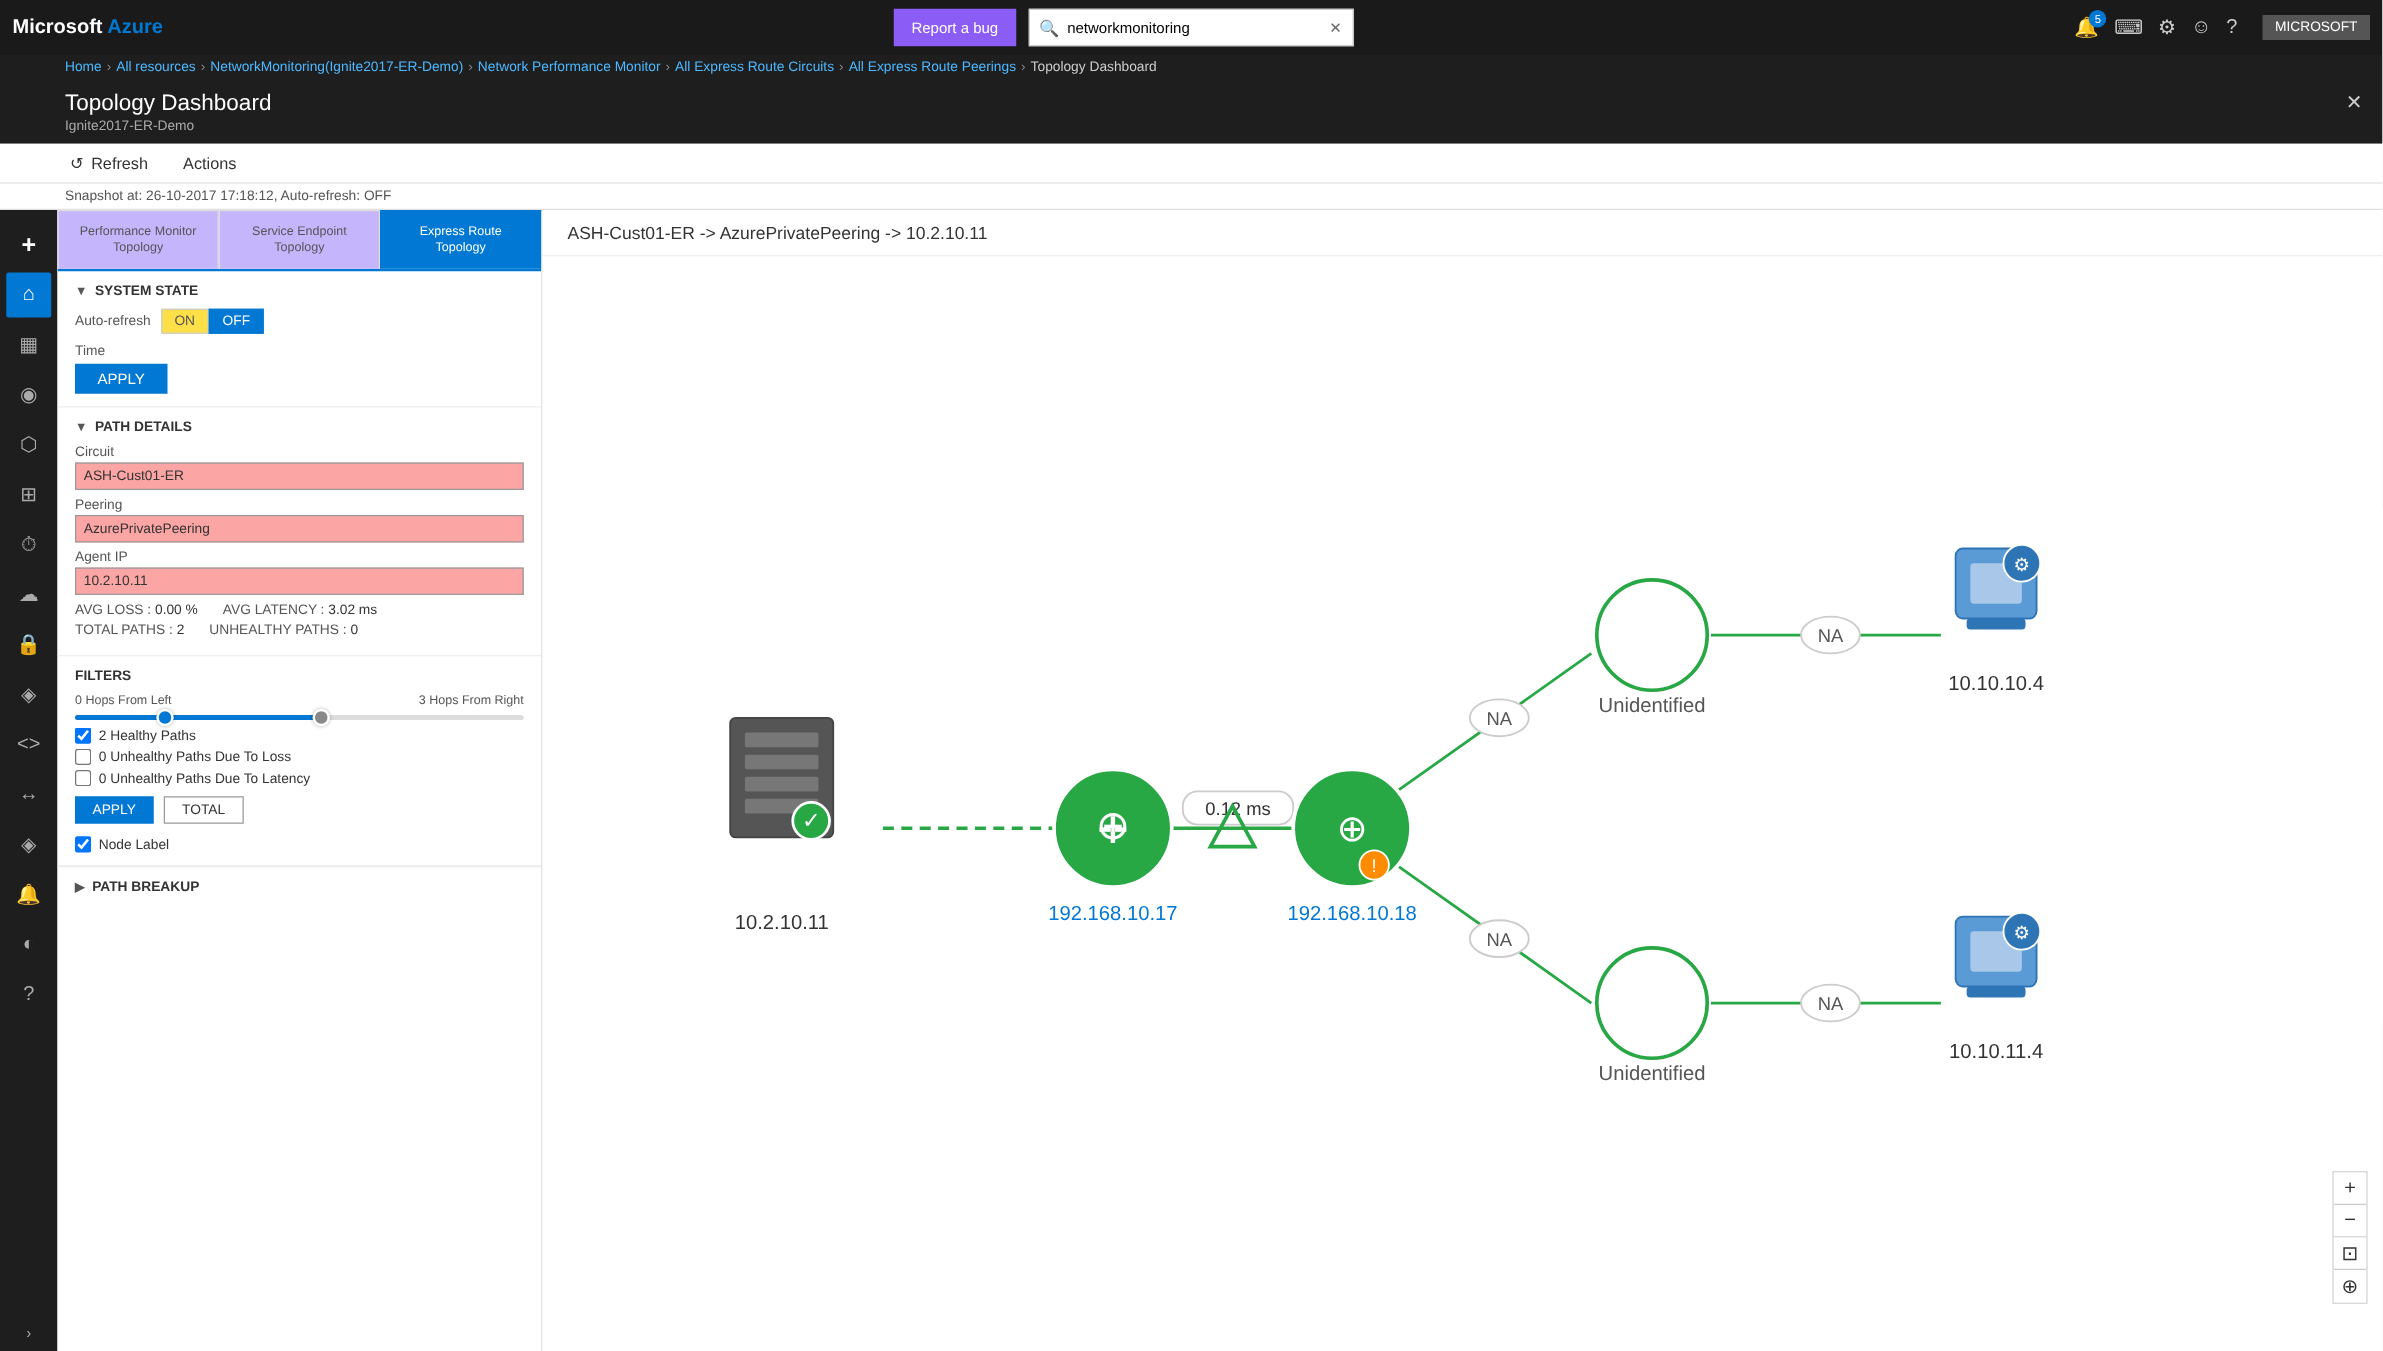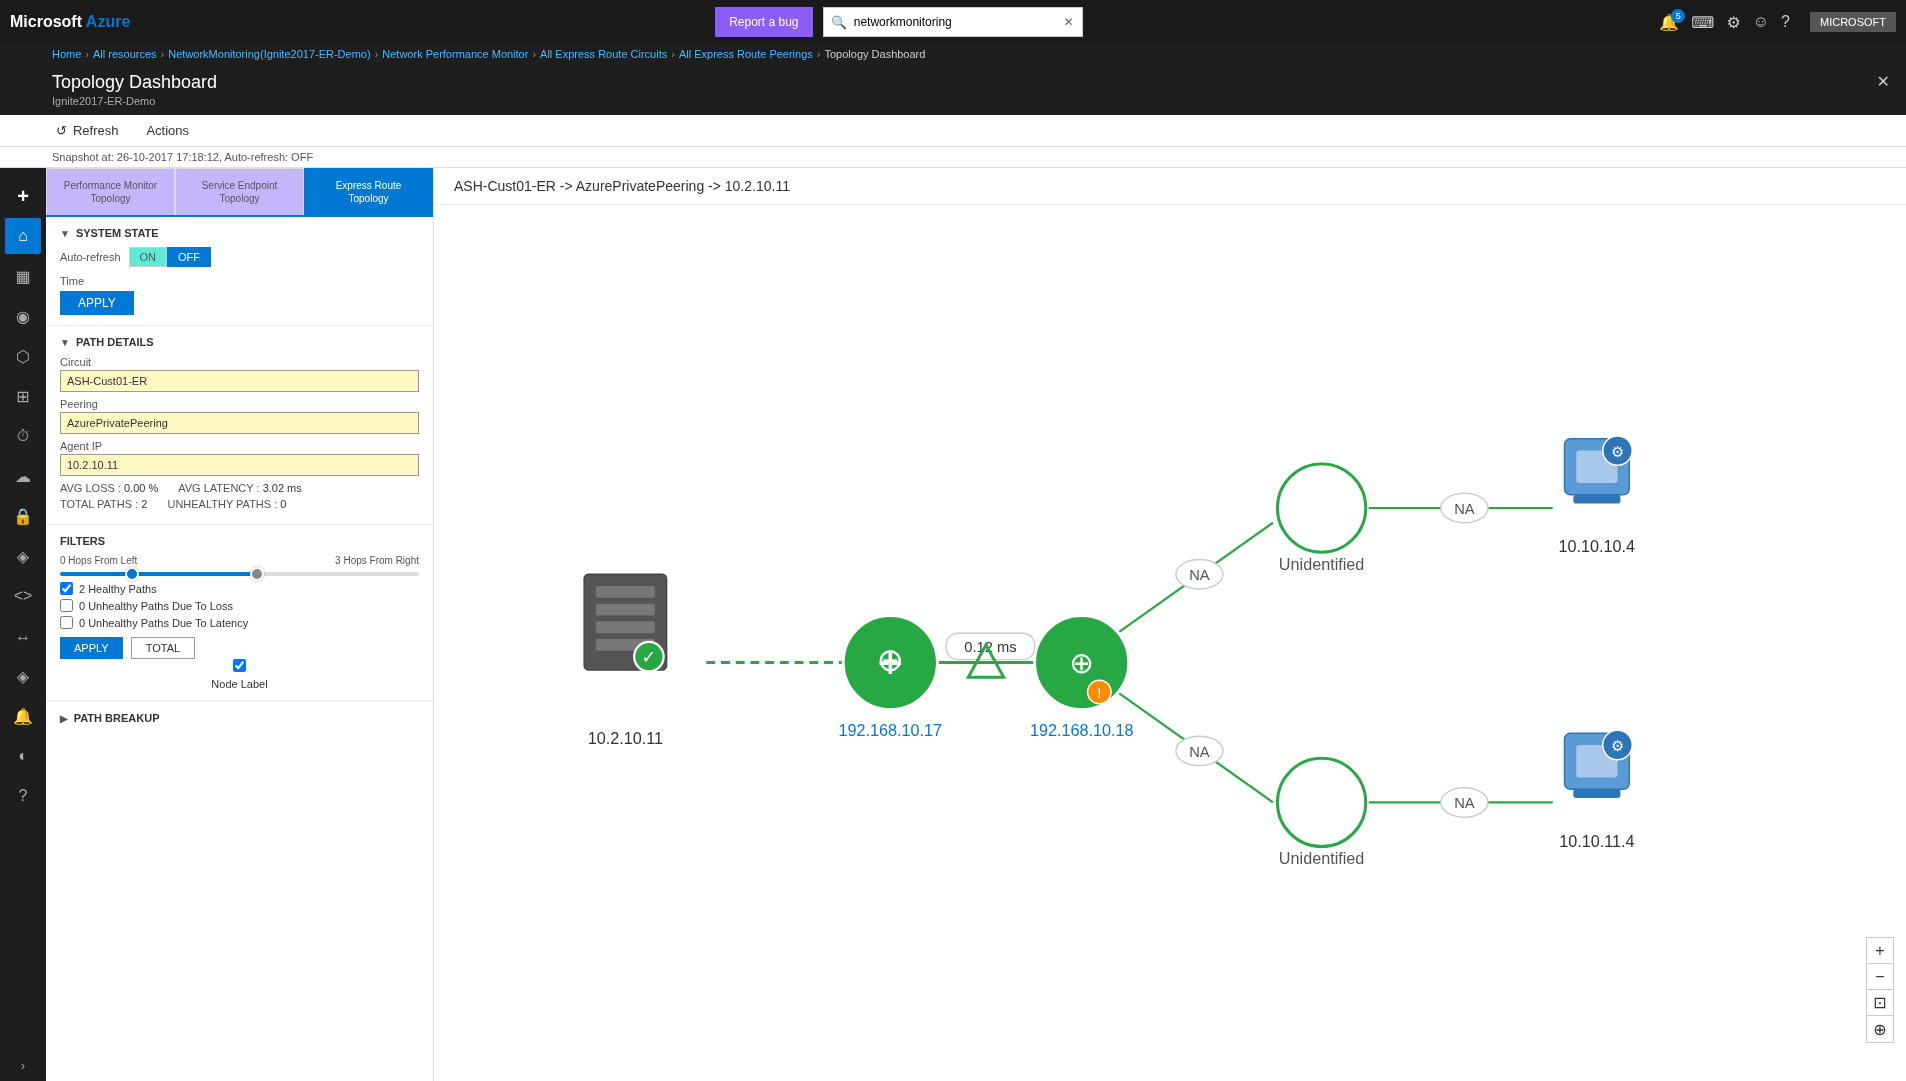--- a/index.html
+++ b/index.html
@@ -114,21 +114,21 @@
       font-size: 11px; font-weight: bold; color: #333; margin-bottom: 8px;
       cursor: pointer;
     }
     .section-triangle { font-size: 10px; color: #555; }
 
     
     .auto-refresh-row { display: flex; align-items: center; gap: 8px; margin-bottom: 8px; font-size: 11px; color: #555; }
     .toggle-group { display: flex; }
     .toggle-btn {
       padding: 3px 10px; font-size: 11px; border: 1px solid #ccc;
-      cursor: pointer; background: #5eead4; color: #555;
+      cursor: pointer; background: #fde047; color: #555;
     }
     .toggle-btn.active { background: #0078d4; color: #fff; border-color: #0078d4; }
 
     
     .datetime-row { display: flex; align-items: center; gap: 8px; margin-bottom: 8px; }
     .date-input-wrap {
       display: flex; align-items: center; border: 1px solid #999;
       padding: 3px 6px; font-size: 11px; background: #fff;
     }
     .date-input-wrap input {
@@ -144,21 +144,21 @@
     .apply-btn {
       background: #0078d4; color: #fff; border: none;
       padding: 5px 18px; font-size: 12px; cursor: pointer; font-family: inherit;
     }
 
     
     .form-row { margin-bottom: 6px; }
     .form-label { font-size: 11px; color: #555; margin-bottom: 2px; }
     .form-input {
       width: 100%; border: 1px solid #999; padding: 4px 6px;
-      font-size: 11px; background: #fef9c3; font-family: inherit; color: #333;
+      font-size: 11px; background: #fca5a5; font-family: inherit; color: #333;
     }
 
     
     .stats-row { display: flex; gap: 20px; margin-bottom: 4px; font-size: 11px; color: #555; }
     .stats-label { color: #555; }
     .stats-value { color: #333; font-weight: 400; }
 
     
     .filter-slider-row { margin-bottom: 6px; }
     .slider-labels { display: flex; justify-content: space-between; font-size: 10px; color: #555; margin-bottom: 2px; }
@@ -178,21 +178,21 @@
     .filter-actions { display: flex; gap: 8px; margin-top: 8px; }
     .filter-apply-btn {
       background: #0078d4; color: #fff; border: none;
       padding: 4px 14px; font-size: 11px; cursor: pointer; font-family: inherit;
     }
     .filter-reset-btn {
       background: #fff; color: #333; border: 1px solid #999;
       padding: 4px 14px; font-size: 11px; cursor: pointer; font-family: inherit;
     }
 
-    .node-label-row { display: flex; align-items: center; gap: 6px; font-size: 11px; color: #333; margin-top: 0; flex-direction: column; }
+    .node-label-row { display: flex; align-items: center; gap: 6px; font-size: 11px; color: #333; margin-top: 10px; }
 
     
     .path-breakup-header {
       display: flex; align-items: center; gap: 6px;
       font-size: 11px; font-weight: bold; color: #333;
       padding: 10px 14px; cursor: pointer; border-top: 1px solid #eee;
     }
 
     
     .topology-area {

